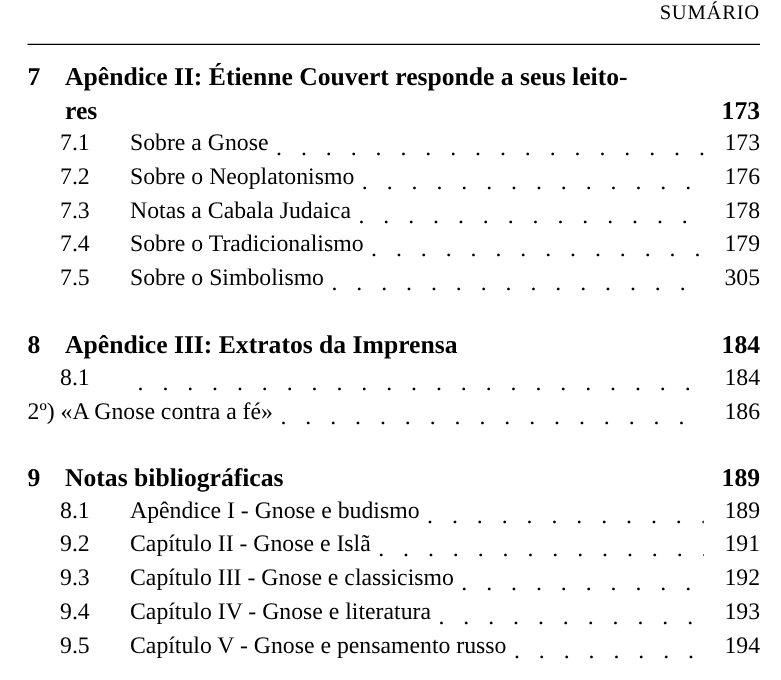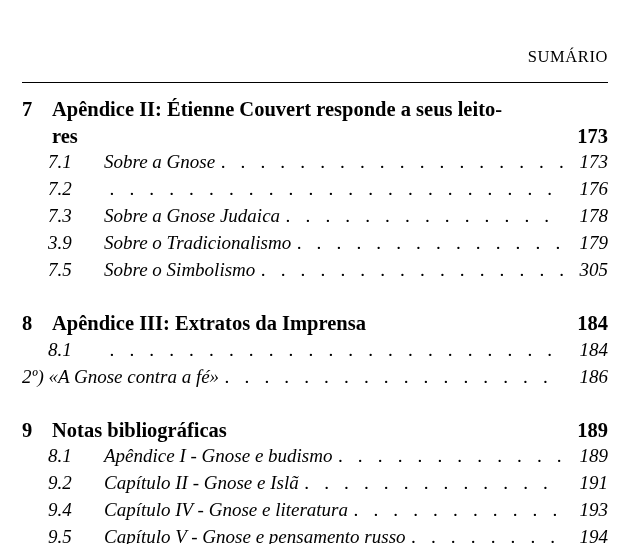--- a/index.html
+++ b/index.html
@@ -23,21 +23,20 @@
     padding: 0 17px 0 22px;
   }
 
   
   .header {
     height: 30px;
     display: flex;
     align-items: flex-start;
     justify-content: flex-end;
     padding-top: 2px;
-    margin-top: 47px;
   }
   .header-title {
     font-size: 16.5px;
     letter-spacing: 0.6px;
     line-height: 1;
   }
   .header-rule {
     height: 0;
     border-top: 1.6px solid #000;
     margin-top: 3px;
@@ -90,25 +89,24 @@
   }
   .chapter-row.wrapped .chapter-page {
     position: absolute;
     right: 0;
     bottom: 0;
     min-width: 0;
   }
 
   .section-row {
     display: flex;
-    align-items: center;
+    align-items: flex-end;
     font-size: 19px;
     line-height: 1.42;
     font-weight: normal;
-    font-style: italic;
   }
   .section-num {
     flex: 0 0 56px;
     width: 56px;
     margin-left: 26px;
     text-align: left;
   }
   .section-title {
     flex: 0 0 auto;
     white-space: pre;
@@ -154,31 +152,32 @@
           <span class="chapter-page">173</span>
         </div>
         <div class="section-row">
           <span class="section-num">7.1</span>
           <span class="section-title">Sobre a Gnose</span>
           <span class="leader"></span>
           <span class="section-page">173</span>
         </div>
         <div class="section-row">
           <span class="section-num">7.2</span>
+          <span class="section-title">Sobre o Neoplatonismo</span>
           <span class="leader"></span>
           <span class="section-page">176</span>
         </div>
         <div class="section-row">
           <span class="section-num">7.3</span>
-          <span class="section-title">Sobre a Gnose Judaica</span>
+          <span class="section-title">Notas a Cabala Judaica</span>
           <span class="leader"></span>
           <span class="section-page">178</span>
         </div>
         <div class="section-row">
-          <span class="section-num">3.9</span>
+          <span class="section-num">7.4</span>
           <span class="section-title">Sobre o Tradicionalismo</span>
           <span class="leader"></span>
           <span class="section-page">179</span>
         </div>
         <div class="section-row">
           <span class="section-num">7.5</span>
           <span class="section-title">Sobre o Simbolismo</span>
           <span class="leader"></span>
           <span class="section-page">305</span>
         </div>
@@ -212,20 +211,26 @@
           <span class="leader"></span>
           <span class="section-page">189</span>
         </div>
         <div class="section-row">
           <span class="section-num">9.2</span>
           <span class="section-title">Capítulo II - Gnose e Islã</span>
           <span class="leader"></span>
           <span class="section-page">191</span>
         </div>
         <div class="section-row">
+          <span class="section-num">9.3</span>
+          <span class="section-title">Capítulo III - Gnose e classicismo</span>
+          <span class="leader"></span>
+          <span class="section-page">192</span>
+        </div>
+        <div class="section-row">
           <span class="section-num">9.4</span>
           <span class="section-title">Capítulo IV - Gnose e literatura</span>
           <span class="leader"></span>
           <span class="section-page">193</span>
         </div>
         <div class="section-row">
           <span class="section-num">9.5</span>
           <span class="section-title">Capítulo V - Gnose e pensamento russo</span>
           <span class="leader"></span>
           <span class="section-page">194</span>

